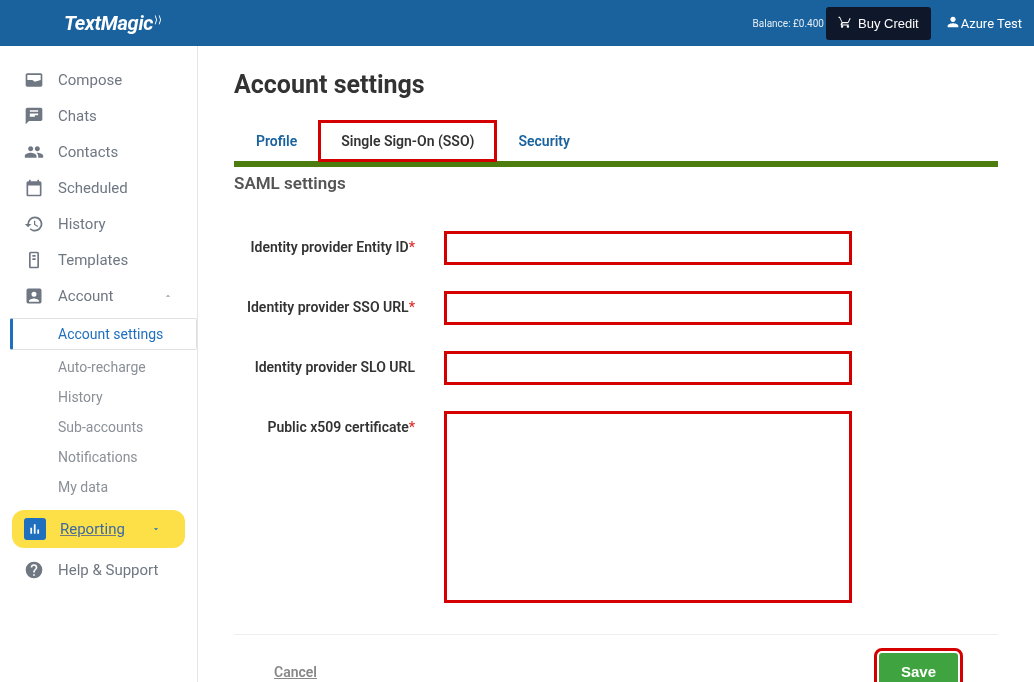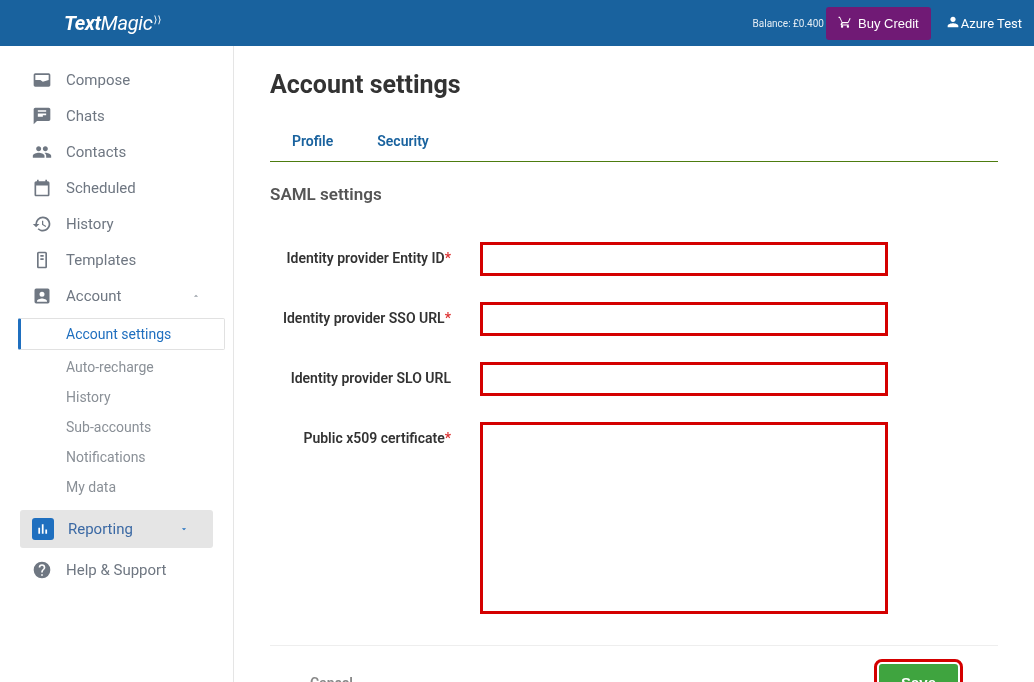--- a/index.html
+++ b/index.html
@@ -2,53 +2,53 @@
 <html><head>
 <meta charset="utf-8">
 <style>
   * { box-sizing: border-box; margin: 0; padding: 0; }
   body { font-family: -apple-system, BlinkMacSystemFont, "Segoe UI", Roboto, Arial, sans-serif; font-size: 14px; color: #555; background: #fff; width: 1034px; height: 682px; overflow: hidden; }
 
   
   .topbar { background: #19629e; height: 46px; display: flex; align-items: center; padding: 0 12px 0 20px; color: #fff; }
   .logo-wrap { display: flex; align-items: center; margin-left: 44px; }
   .logo-text { font-weight: 700; font-size: 20px; color: #fff; letter-spacing: -0.3px; font-style: italic; }
-  .logo-text .light { font-weight: 400; }
+  .logo-text .light { font-weight: 700; }
   .logo-mark { font-size: 10px; margin-left: 1px; margin-bottom: 8px; }
   .topbar-spacer { flex: 1; }
   .balance { color: #e5edf4; font-size: 10px; margin-right: 2px; }
-  .buy-credit { background: #701a75; color: #fff; border: none; padding: 8px 12px; font-size: 13px; border-radius: 3px; display: inline-flex; align-items: center; gap: 6px; cursor: pointer; margin-right: 14px; }
+  .buy-credit { background: #0f172a; color: #fff; border: none; padding: 8px 12px; font-size: 13px; border-radius: 3px; display: inline-flex; align-items: center; gap: 6px; cursor: pointer; margin-right: 14px; }
   .buy-credit svg { width: 14px; height: 14px; fill: #fff; }
   .user-chip { display: inline-flex; align-items: center; gap: 0; color: #fff; font-size: 13px; cursor: pointer; }
   .user-chip svg { width: 16px; height: 16px; fill: #fff; }
 
   
   .app { display: flex; height: calc(682px - 46px); }
-  .sidebar { width: 234px; border-right: 1px solid #e5e5e5; padding: 16px 8px; background: #fff; }
+  .sidebar { width: 198px; border-right: 1px solid #e5e5e5; padding: 16px 0; background: #fff; }
   .main { flex: 1; padding: 24px 36px 0 36px; overflow: hidden; }
 
   
   .nav-item { display: flex; align-items: center; gap: 14px; padding: 8px 10px 8px 24px; color: #6f7782; cursor: pointer; position: relative; }
   .nav-item .ic { width: 20px; height: 20px; display: flex; align-items: center; justify-content: center; }
   .nav-item .ic svg { width: 20px; height: 20px; fill: #6f7782; }
   .nav-item .lbl { font-size: 15px; }
   .nav-item .chev { margin-left: auto; margin-right: 14px; }
   .nav-item .chev svg { width: 10px; height: 10px; fill: #9aa1a9; }
   .subnav { margin: 4px 0 8px 0; }
   .sub-item { padding: 7px 10px 7px 58px; font-size: 14px; color: #8a9097; cursor: pointer; }
   .sub-item.active { color: #1f6fbf; background: #fff; border: 1px solid #e1e1e1; border-left: 3px solid #1f6fbf; margin: 2px 0 2px 10px; padding-left: 45px; border-radius: 2px; }
-  .nav-item.reporting { background: #e5e5e5; margin: 4px 12px; border-radius: 3px; padding-left: 12px; }
+  .nav-item.reporting { background: #fde047; margin: 4px 12px; border-radius: 12px; padding-left: 12px; text-decoration: underline; }
   .nav-item.reporting .lbl { color: #3b69a4; }
   .nav-item.reporting .chev svg { fill: #1f6fbf; }
   .nav-item.reporting .ic-box { background: #1f6fbf; border-radius: 3px; width: 22px; height: 22px; display:flex; align-items:center; justify-content:center; }
   .nav-item.reporting .ic-box svg { fill:#fff; width:14px; height:14px; }
 
   
   h1.page-title { font-size: 25px; font-weight: 700; color: #333; margin-bottom: 22px; }
-  .tabs { display: flex; gap: 0; border-bottom: 1px solid #4d7c0f; margin-bottom: 22px; }
+  .tabs { display: flex; gap: 0; border-bottom: 6px solid #4d7c0f; margin-bottom: 6px; }
   .tab { padding: 12px 22px; font-size: 14px; font-weight: 600; color: #19629e; cursor: pointer; }
   .tab.active-highlight { color: #333; outline: 3px solid #d40000; outline-offset: -2px; }
   .section-title { font-size: 17px; font-weight: 600; color: #555; margin-bottom: 18px; }
 
   .form-wrap { background: #fff; padding: 22px 0 0 0; }
   .form-row { display: flex; align-items: flex-start; margin-bottom: 30px; }
   .form-label { width: 212px; text-align: right; padding-right: 31px; font-size: 14px; color: #333; font-weight: 600; padding-top: 6px; }
   .form-label .req { color: #d33; }
   .form-field { flex: 0 0 auto; }
   .hl-input { width: 404px; height: 30px; border: 1px solid #ccc; outline: 3px solid #d40000; outline-offset: -1px; padding: 4px 8px; font-size: 14px; }
@@ -189,20 +189,21 @@
       <span class="lbl">Help &amp; Support</span>
     </div>
 
   </div>
 
   <div class="main">
     <h1 class="page-title">Account settings</h1>
 
     <div class="tabs">
       <div class="tab">Profile</div>
+      <div class="tab active-highlight">Single Sign-On (SSO)</div>
       <div class="tab">Security</div>
     </div>
 
     <div class="section-title">SAML settings</div>
 
     <div class="form-wrap">
 
       <div class="form-row">
         <div class="form-label"><span>Identity provider Entity ID</span><span class="req">*</span></div>
         <div class="form-field"><input class="hl-input" type="text" value="" style=""></div>

